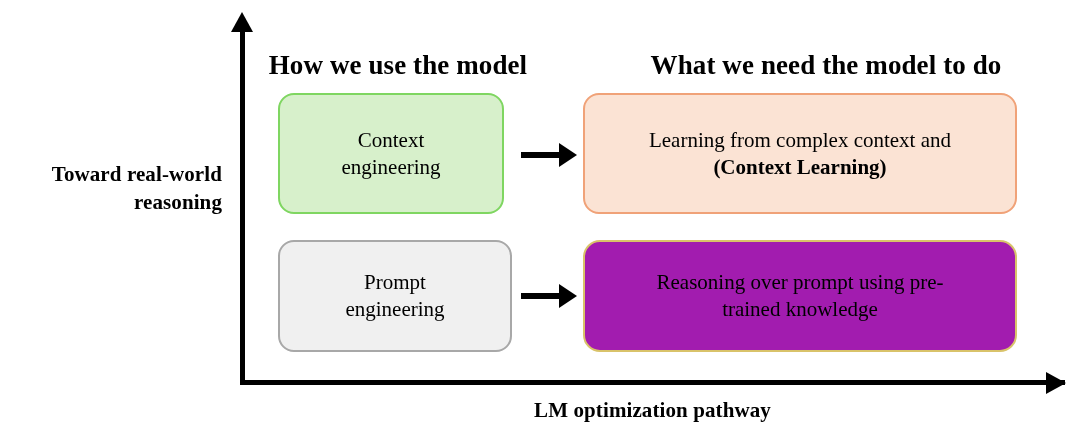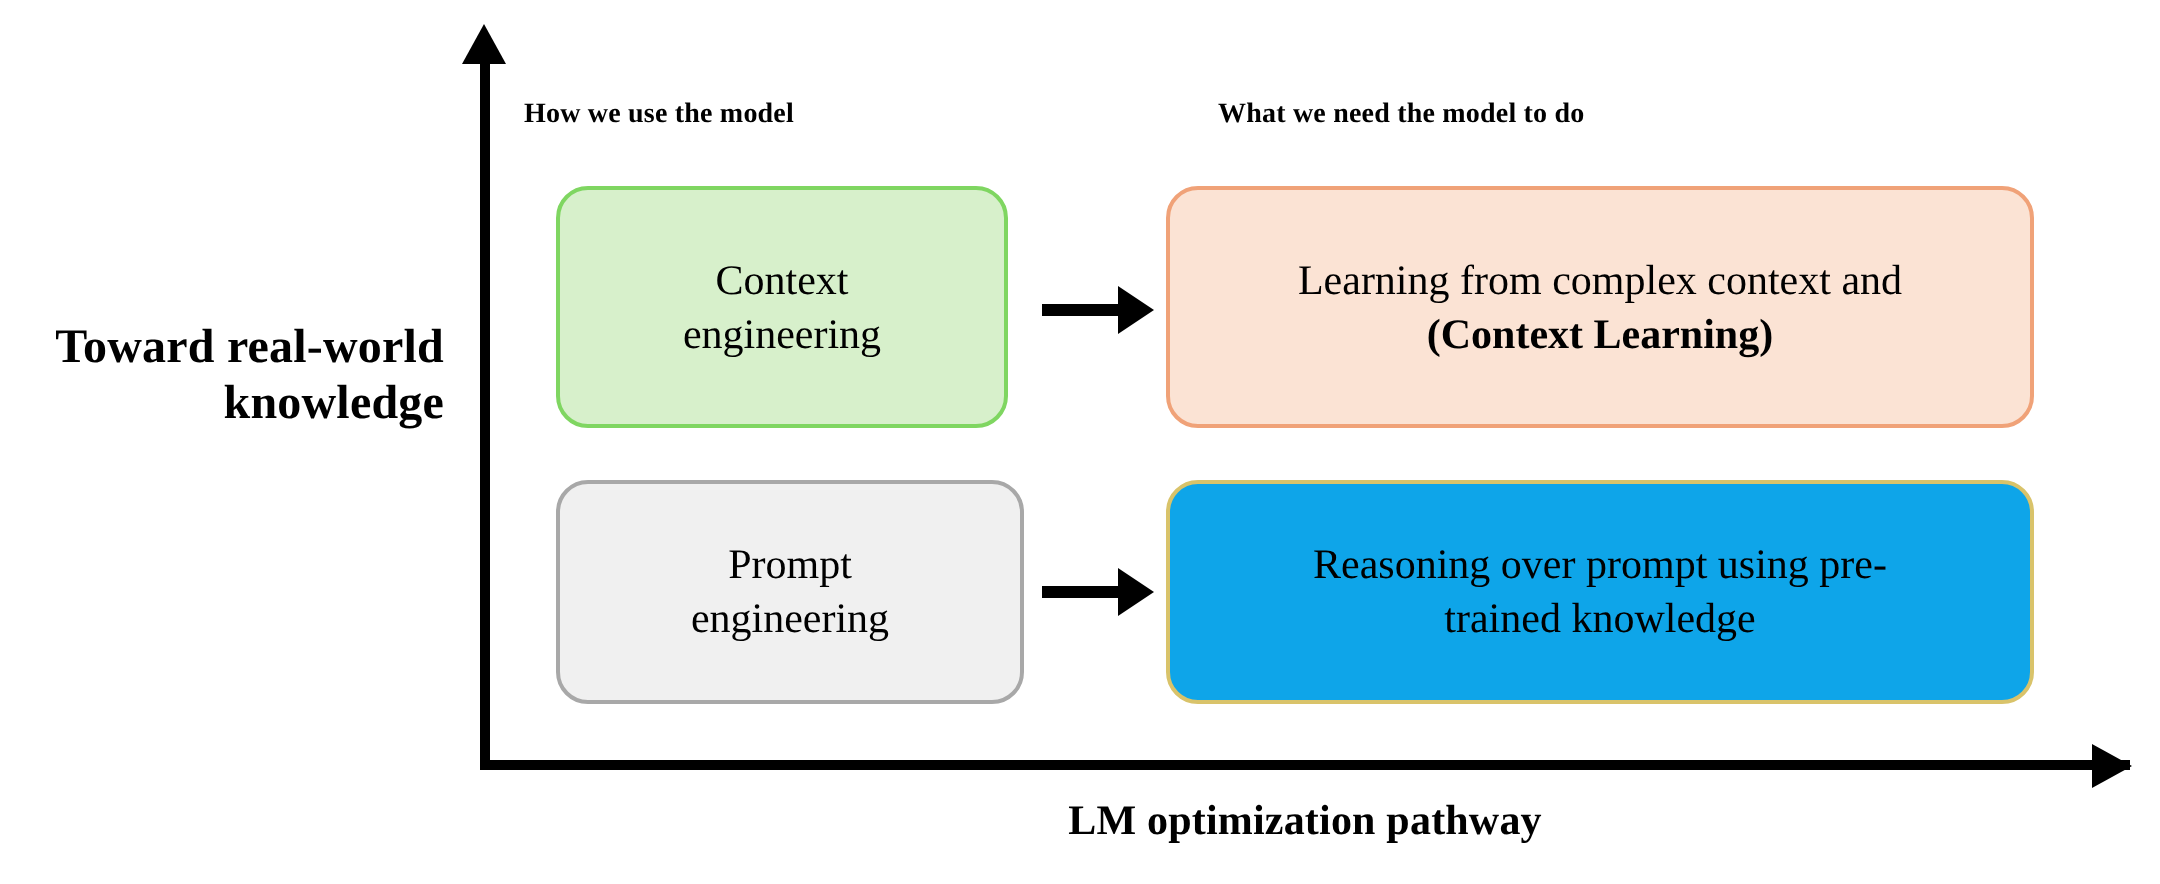--- a/index.html
+++ b/index.html
@@ -58,41 +58,42 @@
   }
 
   
   #y-axis-label {
     position: absolute;
     left: 0px;
     top: 160px;
     width: 222px;
     text-align: right;
     font-weight: bold;
-    font-size: 24px;
+    font-size: 21px;
     line-height: 28px;
     letter-spacing: 0.1px;
   }
   #x-axis-label {
     position: absolute;
     left: 240px;
     top: 398px;
     width: 825px;
     text-align: center;
     font-weight: bold;
     font-size: 21px;
     letter-spacing: 0.1px;
   }
 
   
   .col-header {
     position: absolute;
     top: 50px;
     font-weight: bold;
-    font-size: 14px;
+    font-size: 27px;
+    text-align: center;
     letter-spacing: 0.1px;
   }
   #header-left  { left: 262px; width: 272px; }
   #header-right { left: 609px; width: 434px; }
 
   
   .node-box {
     position: absolute;
     box-sizing: border-box;
     border-radius: 16px;
@@ -170,21 +171,21 @@
 
 <div id="diagram">
 
   <div id="y-axis-line" class="axis-line"></div>
   <div id="y-axis-arrow" class="arrowhead"></div>
   <div id="x-axis-line" class="axis-line"></div>
   <div id="x-axis-arrow" class="arrowhead"></div>
 
   <div id="y-axis-label">
     <span>Toward real-world</span><br>
-    <span>knowledge</span>
+    <span>reasoning</span>
   </div>
   <div id="x-axis-label">LM optimization pathway</div>
 
   <div id="header-left" class="col-header">How we use the model</div>
   <div id="header-right" class="col-header">What we need the model to do</div>
 
   <div id="box-context-engineering" class="node-box" style="background: rgb(215, 240, 203); border-color: rgb(127, 214, 97);">
     <div>
       <span class="box-text">Context</span>
       <span class="box-text">engineering</span>
@@ -208,20 +209,20 @@
       <span class="box-text">Prompt</span>
       <span class="box-text">engineering</span>
     </div>
   </div>
 
   <div id="connector-bottom" class="connector">
     <div class="shaft"></div>
     <div class="head"></div>
   </div>
 
-  <div id="box-prompt-reasoning" class="node-box" style="background: #0ea5e9; border-color: rgb(217, 195, 106);">
+  <div id="box-prompt-reasoning" class="node-box" style="background: #a21caf; border-color: rgb(217, 195, 106); border-radius: 17px;">
     <div>
       <span class="box-text">Reasoning over prompt using pre-</span>
       <span class="box-text">trained knowledge</span>
     </div>
   </div>
 
 </div>
 
 </body></html>

